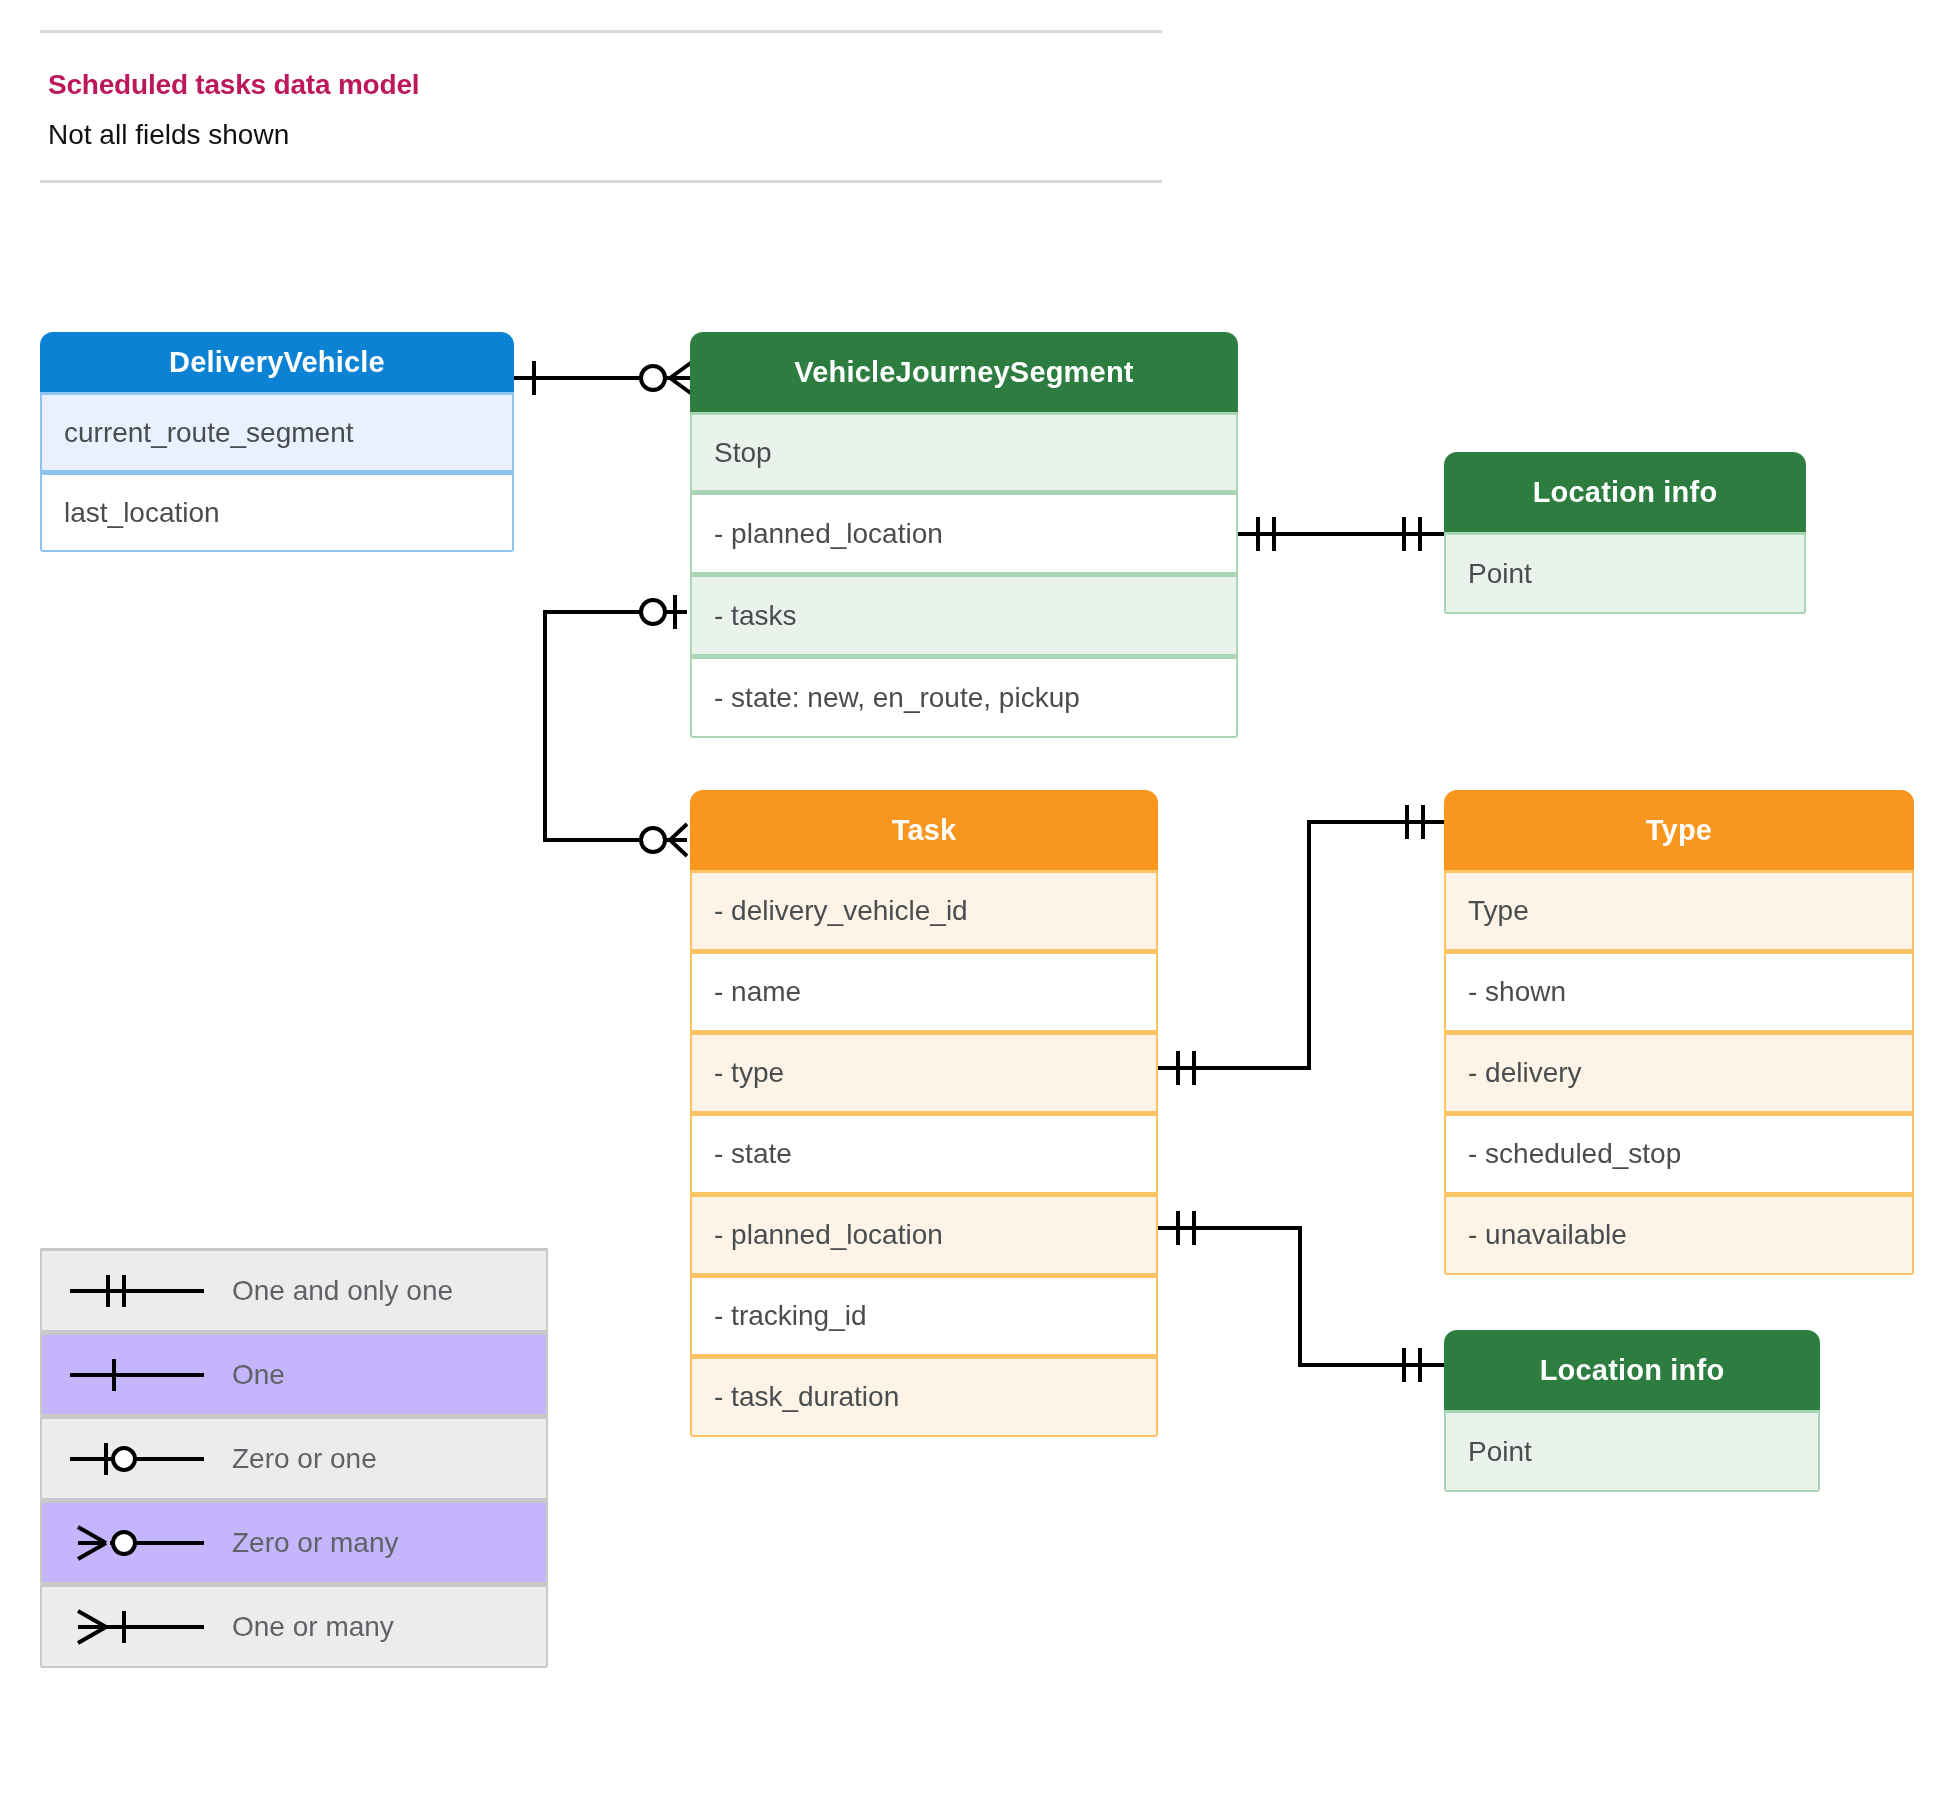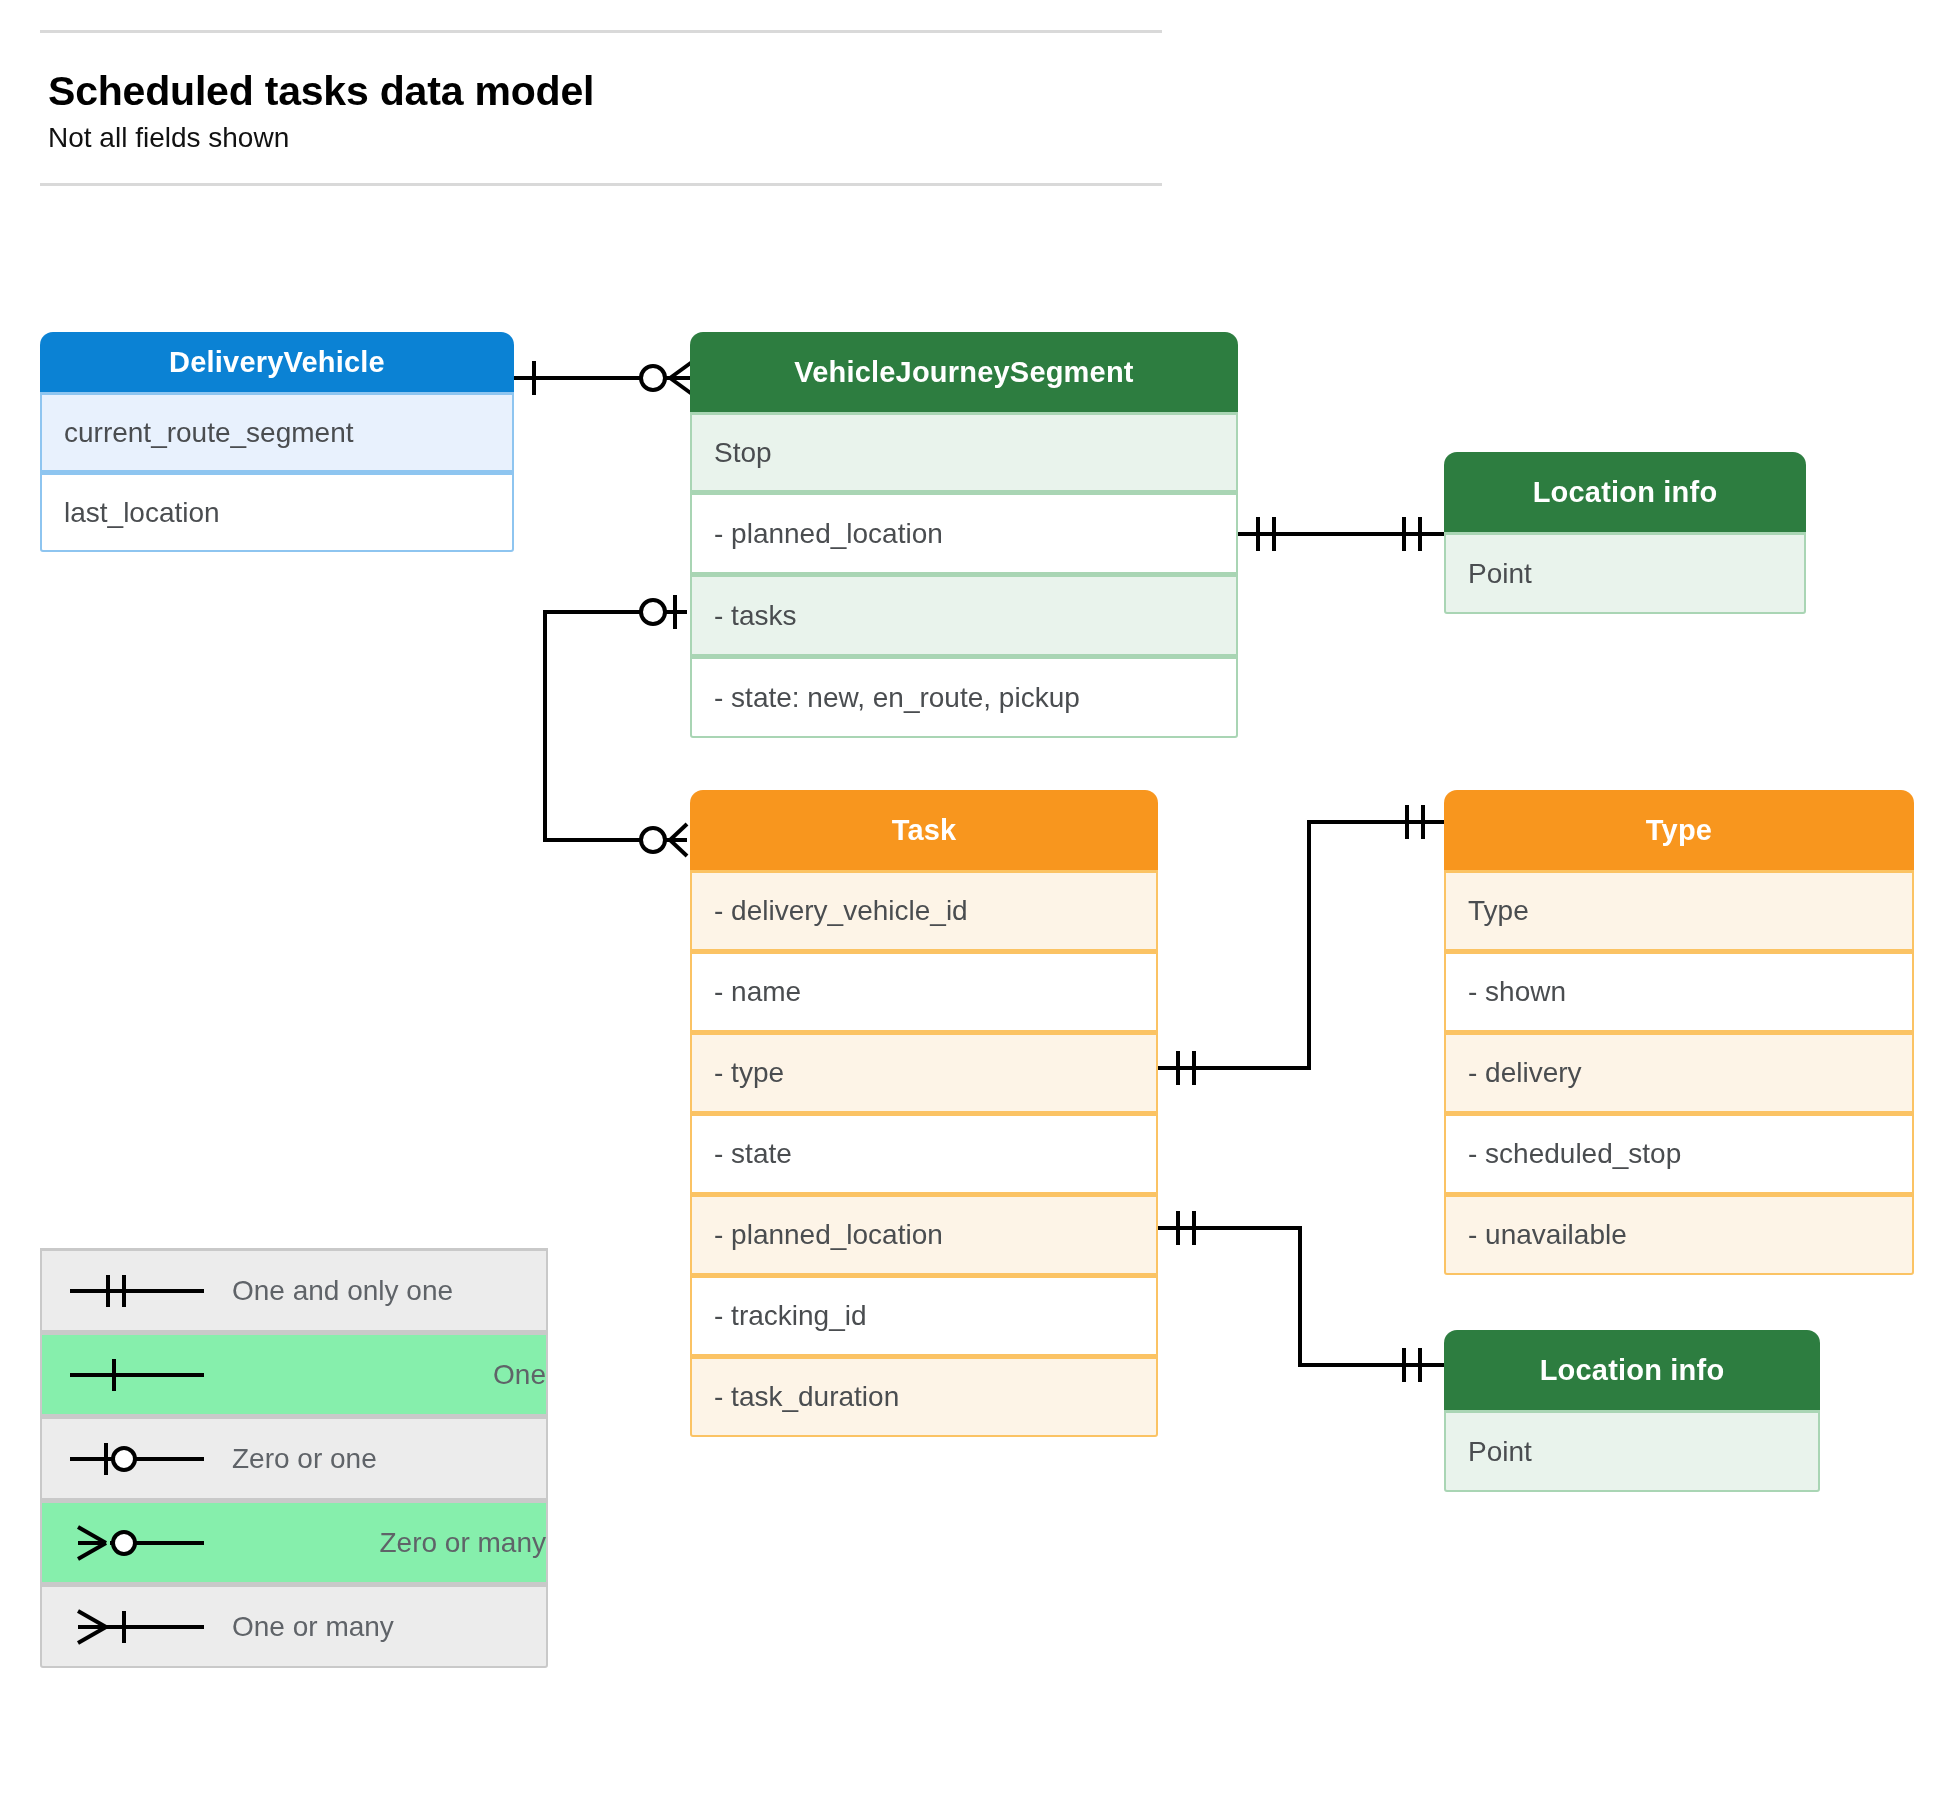--- a/index.html
+++ b/index.html
@@ -12,22 +12,22 @@
     overflow:hidden;
   }
   #canvas{position:absolute;left:0;top:0;width:1940px;height:1805px;}
 
   
   .hdr{position:absolute;left:40px;top:30px;width:1122px;}
   .hdr .rule{height:3px;background:#d9d9d9;width:100%;}
   .hdr .rule.bottom{margin-top:0;}
   .hdr-body{padding:36px 0 28px 8px;}
   .doc-title{
-    font-size:41px;font-weight:bold;color:#000000;letter-spacing:-0.2px;
-    line-height:1.12;margin:0 0 6px 0;
+    font-size:28px;font-weight:bold;color:#be185d;letter-spacing:-0.2px;
+    line-height:1.12;margin:0 0 18px 0;
   }
   .doc-sub{font-size:28px;color:#111111;margin:0;line-height:1.2;}
 
   
   .entity{position:absolute;border-radius:14px 14px 3px 3px;}
   .entity .ehead{
     border-radius:13px 13px 0 0;
     color:#ffffff;font-weight:bold;text-align:center;
     display:flex;align-items:center;justify-content:center;
     font-size:29px;letter-spacing:.2px;
@@ -58,21 +58,21 @@
   
   .e-orange .ehead{background:#f8961e;}
   .e-orange .erow{border-color:#fbc364;}
   .e-orange .erow.alt{background:#fdf4e7;}
   .e-orange .erow.plain{background:#ffffff;}
 
   
   .e-gray .ehead{background:#9e9e9e;}
   .e-gray .erow{border-color:#c9c9c9;}
   .e-gray .erow.alt{background:#ececec;}
-  .e-gray .erow.plain{background:#86efac;justify-content:space-between;}
+  .e-gray .erow.plain{background:#c4b5fd;}
 
   
   .legend-row{justify-content:flex-start;padding-left:0 !important;}
   .legend-sym{width:190px;flex:0 0 190px;display:flex;align-items:center;justify-content:center;}
   .legend-label{font-size:28px;color:#5f6368;}
 
   
   #links{position:absolute;left:0;top:0;pointer-events:none;}
 </style>
 </head>

